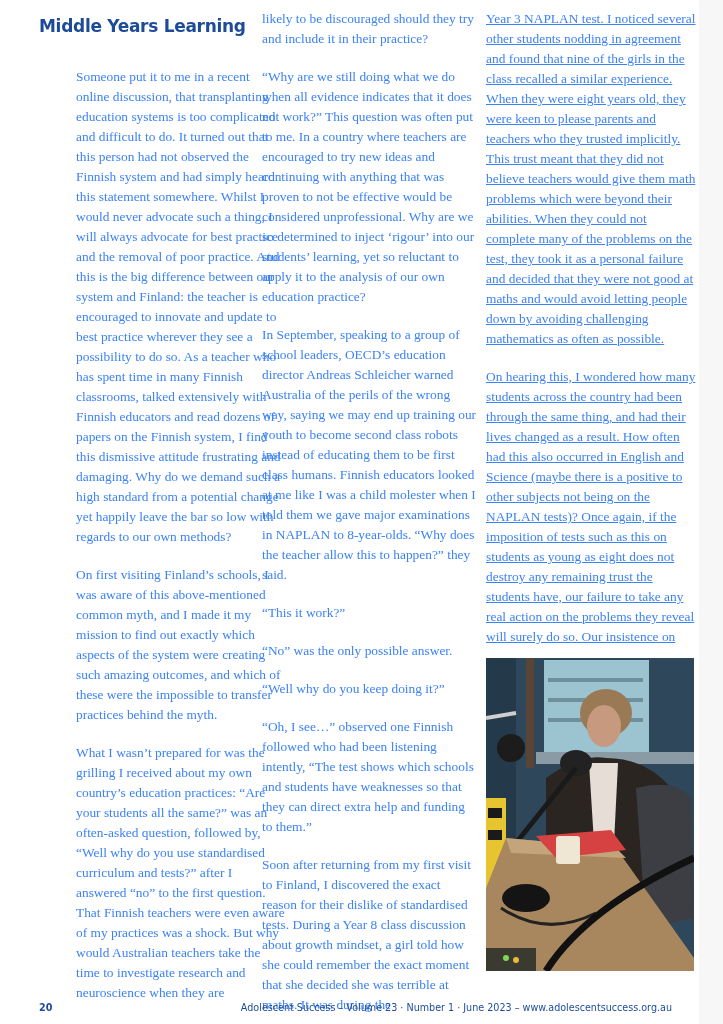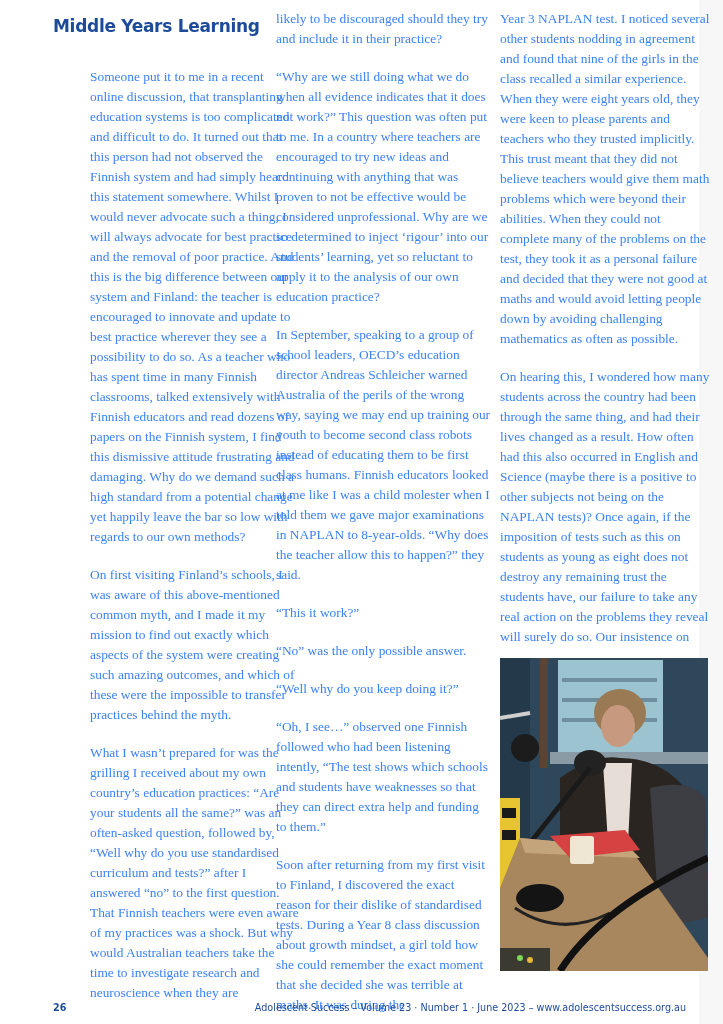--- a/index.html
+++ b/index.html
@@ -1,24 +1,24 @@
 <!DOCTYPE html>
 <html><head>
 <meta charset="utf-8">
 <style>
   html, body { margin:0; padding:0; }
   body { width:723px; height:1024px; background:#ffffff; position:relative; overflow:hidden; }
   .strip { position:absolute; right:0; top:0; width:24px; height:1024px; background:#f7f7f7; }
-  .page { position:absolute; left:16px; top:0; width:700px; height:1024px; }
+  .page { position:absolute; left:2px; top:0; width:700px; height:1024px; }
   .title { position:absolute; left:37px; top:16px; font-family:"DejaVu Sans", sans-serif; font-weight:bold; font-size:17px; color:#1d4b9a; letter-spacing:-0.3px; margin:0; }
   .col { position:absolute; top:0; font-family:"Liberation Serif", serif; font-size:13.4px; line-height:20px; color:#3b82f6; }
   .col p { margin:0 0 18px 0; }
   .c1 { left:37px; top:67px; width:210px;margin-left:37px; }
   .c2 { left:260px; top:9px; width:215px; }
-  .c3 { left:484px; top:9px; width:212px; }
+  .c3 { left:484px; top:9px; width:212px;text-decoration:underline; }
   .photo { position:absolute; left:484px; top:658px; width:208px; height:313px; overflow:hidden; background:#2f4a5c; }
   .footer { position:absolute; top:1002px; font-family:"DejaVu Sans", sans-serif; font-size:9.6px; color:#1d4b9a; }
   .pg { left:37px; font-weight:bold; }
   .pub { right:30px; }
 </style>
 </head>
 <body>
 
 <div class="strip"></div>
 
@@ -89,15 +89,15 @@
       <path d="M15 250 Q60 280 110 255" stroke="#222" stroke-width="3" fill="none"></path>
 
       <path d="M60 313 Q100 250 208 200" stroke="#111" stroke-width="7" fill="none"></path>
 
       <rect x="0" y="290" width="50" height="23" fill="#3a3a30"></rect>
       <circle cx="20" cy="300" r="3" fill="#7ed957"></circle>
       <circle cx="30" cy="302" r="3" fill="#e8b93a"></circle>
     </svg>
   </div>
 
-  <div class="footer pg">26</div>
+  <div class="footer pg">20</div>
   <div class="footer pub">Adolescent Success – Volume 23 · Number 1 · June 2023 – www.adolescentsuccess.org.au</div>
 </div>
 
 </body></html>

